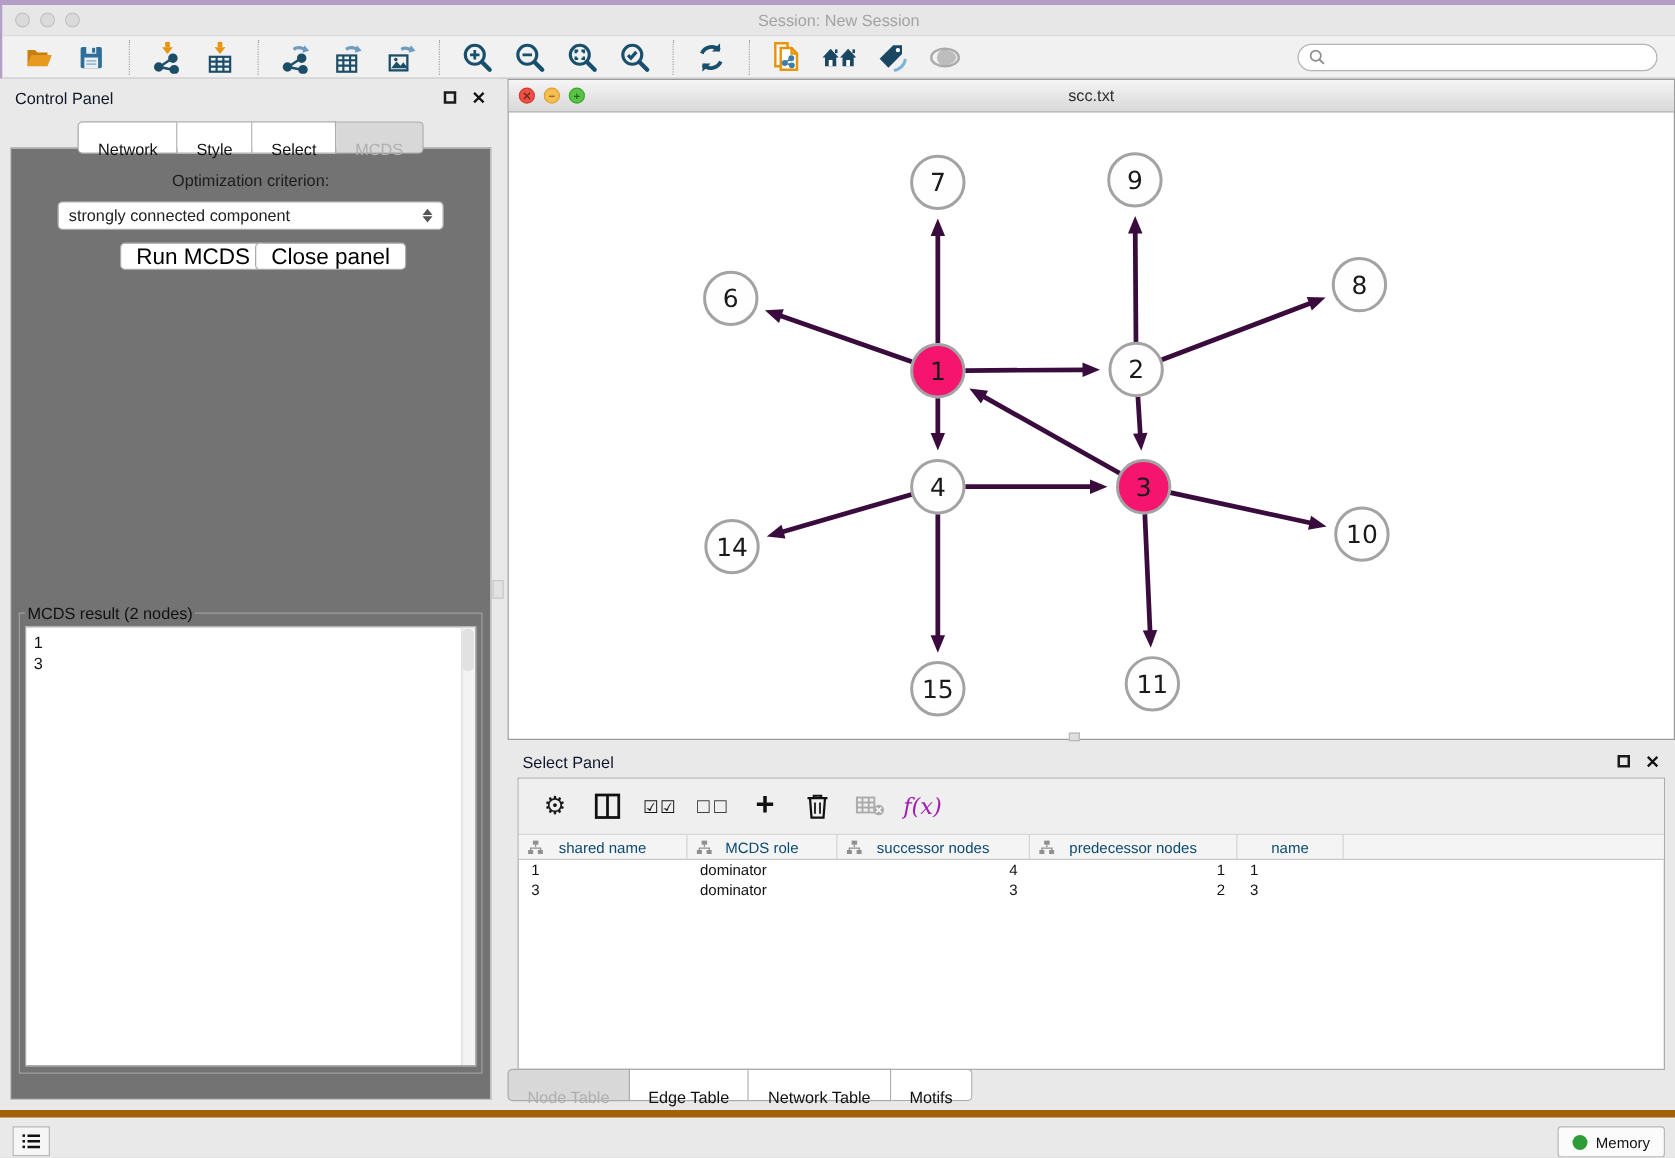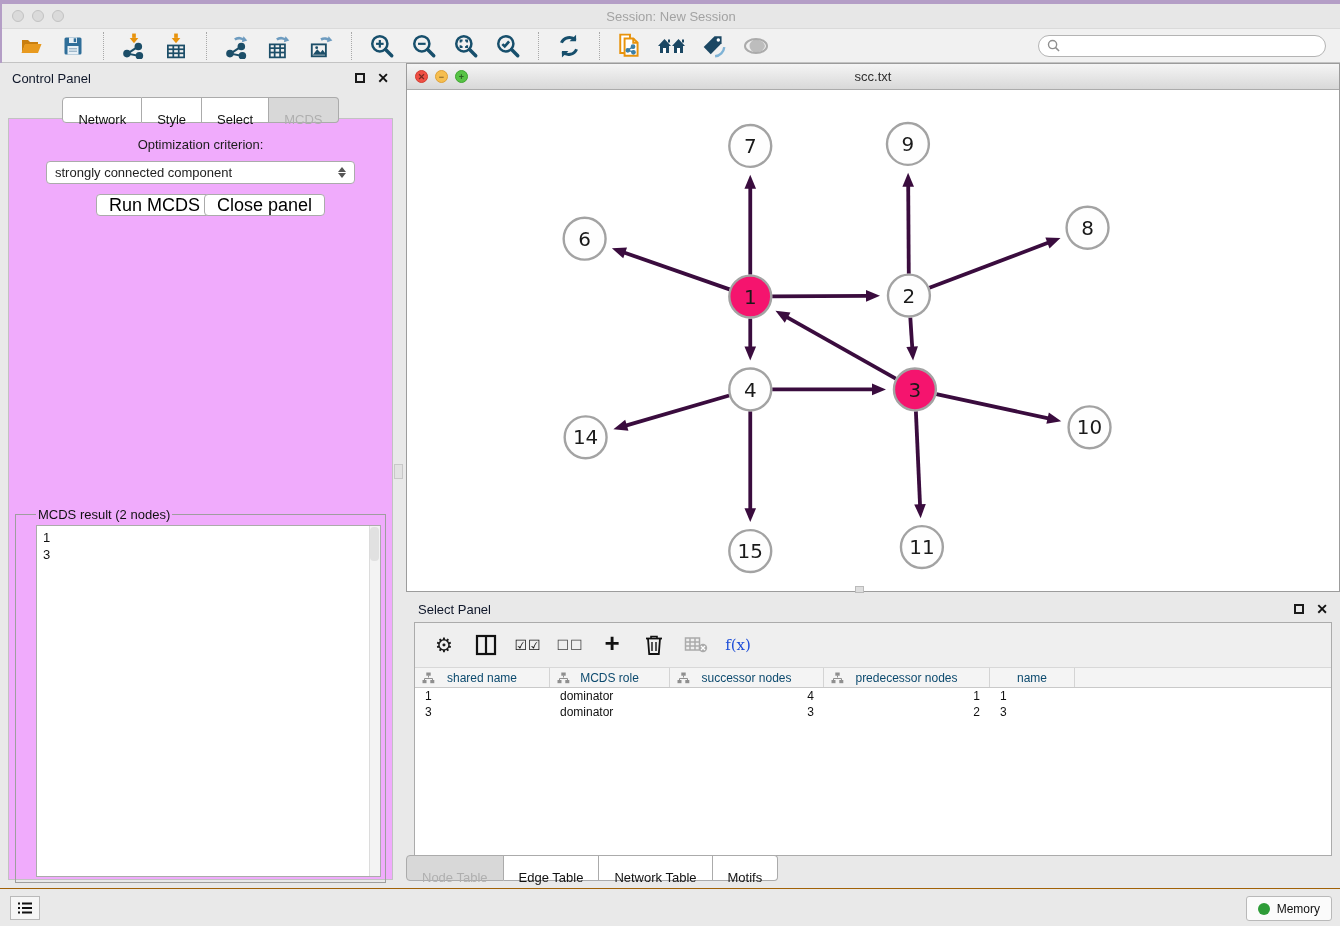--- a/index.html
+++ b/index.html
@@ -32,33 +32,33 @@
   .close-btn{font-size:14px;font-weight:bold;color:#111;line-height:1;background:none;border:none;cursor:pointer}
 
   
   .control-panel{position:absolute;left:0;top:63px;width:401px;height:823px;background:#E9E9E9}
   .cp-tabs{position:absolute;top:34px;left:0;width:100%;display:flex;justify-content:center;z-index:2}
   .seg-tab{height:22px;line-height:20px;padding:12px 15px;background:#fff;border:1px solid #ABABAB;border-left:none;
            font-size:13px;color:#111;cursor:pointer;white-space:nowrap}
   .seg-tab:first-child{border-left:1px solid #ABABAB;border-radius:4px 0 0 4px}
   .seg-tab:last-child{border-radius:0 4px 4px 0}
   .seg-tab.active{background:#D8D8D8;color:#AFAFAF}
-  .cp-body{position:absolute;left:8px;right:8px;top:55px;bottom:6px;background:#f0abfc;border:1px solid #C2C2C2}
+  .cp-body{position:absolute;left:8px;right:8px;top:55px;bottom:6px;background:#737373;border:1px solid #C2C2C2}
   .opt-label{position:absolute;top:18px;width:100%;text-align:center;font-size:13px;color:#1c1c1c}
   .criterion{position:absolute;left:37px;top:42px;width:309px;height:23px;background:#fff;border:1px solid #ABABAB;
              border-radius:4px;display:flex;align-items:center;padding:0 8px;font-size:13px;cursor:pointer}
   .criterion .stepper{margin-left:auto;display:flex;flex-direction:column;gap:1px}
   .criterion .stepper i{width:0;height:0;border-left:4px solid transparent;border-right:4px solid transparent}
   .criterion .stepper i.up{border-bottom:5px solid #555}
   .criterion .stepper i.down{border-top:5px solid #555}
   .cp-btn{position:absolute;top:75px;height:22px;background:#fff;border:1px solid #ABABAB;border-radius:4px;
           font-size:18px;font-family:"Liberation Sans",sans-serif;padding:0 12px;cursor:pointer}
   .cp-btn.run{left:87px}
   .cp-btn.close{left:195px}
-  .result-fieldset{position:absolute;left:6px;right:6px;top:388px;height:376px;border:1px solid #9E9E9E;padding:3px 4px 6px 20px}
+  .result-fieldset{position:absolute;left:6px;right:6px;top:364px;height:376px;border:1px solid #9E9E9E;padding:3px 4px 6px 4px}
   .result-fieldset legend{font-size:13px;padding:0 2px;color:#111}
   .result-box{position:relative;width:100%;height:352px;background:#fff;border:1px solid #ABABAB;overflow:hidden}
   .result-text{padding:3px 6px;font-size:13px;line-height:17px;white-space:pre;color:#111}
   .result-scroll{position:absolute;top:0;right:0;width:11px;height:100%;background:#F3F3F3;border-left:1px solid #DCDCDC}
   .result-thumb{position:absolute;top:1px;right:1px;width:9px;height:34px;background:#E1E1E1;border-radius:4px}
   .v-handle{position:absolute;left:394px;top:464px;width:9px;height:15px;background:#E2E2E2;border:1px solid #C8C8C8}
 
   
   .network-window{position:absolute;left:406px;top:63px;width:934px;height:529px;background:#fff;border:1px solid #9C9C9C}
   .net-titlebar{position:relative;height:26px;background:linear-gradient(#F5F5F5,#D8D8D8);border-bottom:1px solid #ABABAB}
@@ -73,33 +73,33 @@
   .net-canvas svg{display:block;width:100%;height:100%}
   .resize-dot{position:absolute;left:448px;bottom:-2px;width:9px;height:7px;background:#DEDEDE;border:1px solid #BABABA}
 
   
   .table-panel{position:absolute;left:406px;top:594px;width:934px;height:292px;background:#E9E9E9}
   .tp-box{position:absolute;left:8px;right:8px;top:28px;height:234px;background:#fff;border:1px solid #ABABAB}
   .tp-toolbar{height:45px;background:#EFEFEF;border-bottom:1px solid #D8D8D8;display:flex;align-items:center;gap:8px;padding:0 12px}
   .ti{min-width:34px;height:34px;display:flex;align-items:center;justify-content:center;background:none;border:none;cursor:pointer}
   .ti .glyph{font-size:20px;color:#1A1A1A;line-height:1}
   .ti.disabled{cursor:default}
-  .fx{font-family:"DejaVu Serif",serif;font-size:15px;color:#1d4ed8}
+  .fx{font-family:"DejaVu Serif",serif;font-style:italic;font-size:18px;color:#a21caf}
   .checks{font-size:14px;letter-spacing:1px;color:#111}
   .checks.gray{color:#444}
   .plus-glyph{font-size:26px;font-weight:bold;color:#111;margin-top:-3px}
   .tp-headrow{display:flex;height:20px;background:#F4F4F4;border-bottom:1px solid #C9C9C9;font-size:12px;color:#0c4a6e}
   .tp-hcell{position:relative;display:flex;align-items:center;justify-content:center;border-right:1px solid #D4D4D4;gap:5px}
   .tp-hcell .mini{position:absolute;left:7px;top:4px}
   .tp-row{display:flex;height:16px;font-size:12px;color:#111}
   .tp-cell{padding:0 10px;overflow:hidden;white-space:nowrap;line-height:16px}
   .tp-tabs{position:absolute;bottom:5px;left:0;width:100%;display:flex;}
 
   
-  .statusbar{position:absolute;left:0;right:0;top:888px;height:38px;border-top:1px solid #a16207;background:#E9E9E9}
+  .statusbar{position:absolute;left:0;right:0;top:888px;height:38px;border-top:6px solid #a16207;background:#E9E9E9}
   .sb-left-btn{position:absolute;left:10px;top:7px;width:30px;height:24px;background:#F6F6F6;border:1px solid #B9B9B9;
                display:flex;align-items:center;justify-content:center;cursor:pointer}
   .memory-btn{position:absolute;right:8px;top:7px;height:25px;padding:0 11px;background:#FBFBFB;border:1px solid #B9B9B9;
               border-radius:3px;display:flex;align-items:center;gap:7px;font-size:12px;color:#111;cursor:pointer;
               font-family:"Liberation Sans",sans-serif}
   .mem-dot{width:12px;height:12px;border-radius:50%;background:#2E9C38}
 </style>
 </head>
 <body>
 

